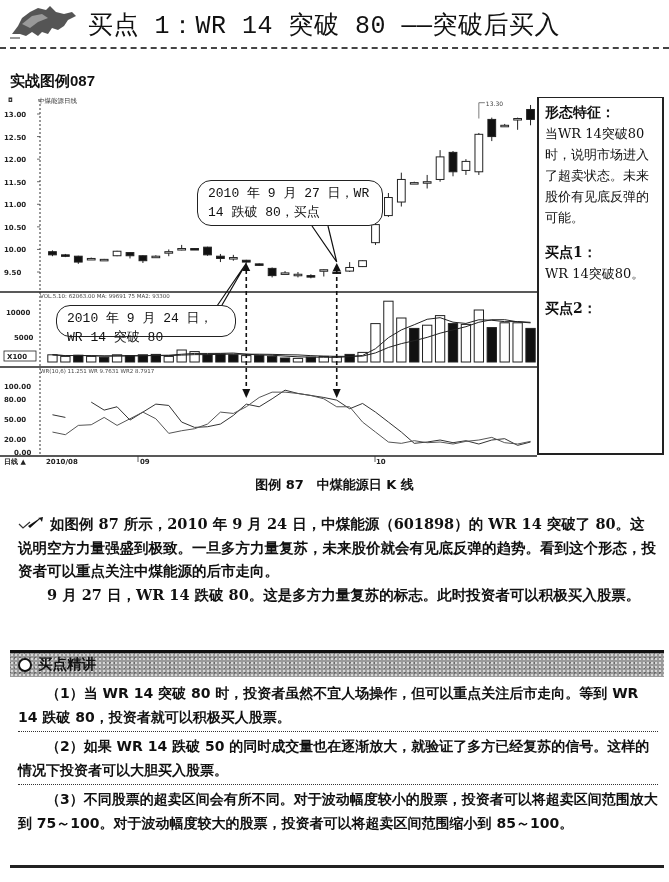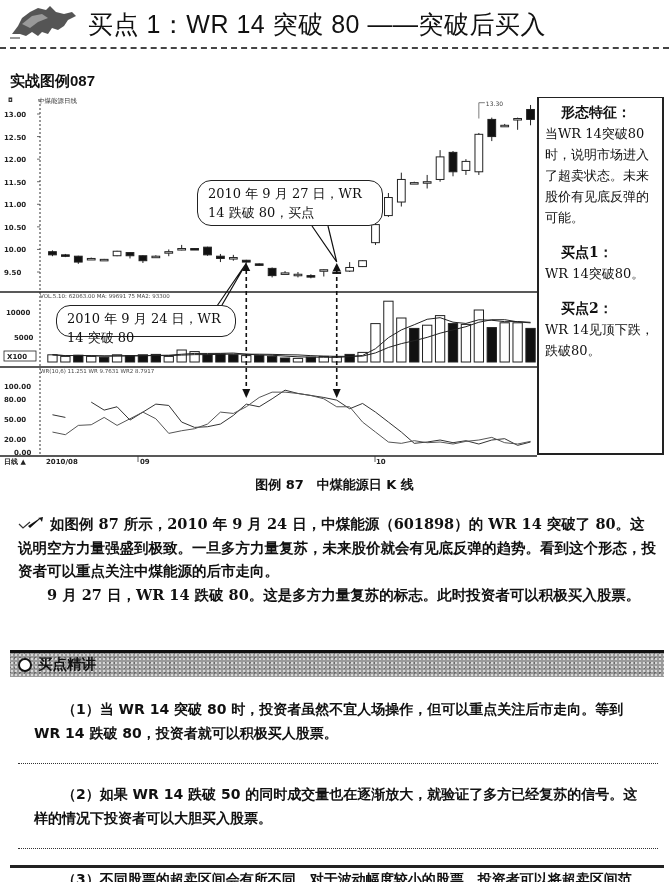--- a/index.html
+++ b/index.html
@@ -1,47 +1,47 @@
 <!DOCTYPE html>
 <html><head>
 <meta charset="utf-8">
 <style>
   html, body { margin:0; padding:0; background:#fff; }
   body { width:669px; height:882px; position:relative; overflow:hidden; font-family:"DejaVu Serif", serif; color:#111; }
   .abs { position:absolute; }
   .header { left:0; top:0; width:669px; height:48px; }
   .bull { left:8px; top:4px; width:72px; height:36px; }
-  .title { left:88px; top:8px; font-family:Liberation Sans, sans-serif; font-size:25px; letter-spacing:0.5px; color:#111; white-space:nowrap; }
+  .title { left:88px; top:8px; font-family:Liberation Mono, monospace; font-size:25px; letter-spacing:0.5px; color:#111; white-space:nowrap; }
   .head-rule { left:0; top:47px; width:669px; height:0; border-top:2px dashed #444; }
   .fig-label { left:10px; top:72px; font-family:Liberation Sans, sans-serif; font-weight:bold; font-size:15px; }
   .chart { left:0; top:92px; width:530px; height:378px; }
   .chart svg text { font-family:"DejaVu Sans", sans-serif; }
   .side-box { left:537px; top:97px; width:127px; height:358px; border:2px solid #222; border-top-width:1px; background:#fff; box-sizing:border-box; padding:4px 6px; font-size:13px; line-height:21px; }
-  .side-box .t { font-weight:bold; font-size:14px;margin-left:16px; }
+  .side-box .t { font-weight:bold; font-size:14px; }
   .side-box p { margin:0; }
   .side-box .gap { height:14px; }
-  .callout { background:#fff; border:1.5px solid #222; border-radius:14px; font-size:13px; line-height:19px; padding:3px 10px; box-sizing:border-box; }
+  .callout { background:#fff; border:1.5px solid #222; border-radius:14px; font-size:13px; line-height:19px; padding:3px 10px; box-sizing:border-box;font-family:Liberation Mono, monospace; }
   .callout1 { left:197px; top:180px; width:186px; height:46px; }
   .callout2 { left:56px; top:305px; width:180px; height:32px; }
   .caption { left:0; top:476px; width:669px; text-align:center; font-family:"DejaVu Sans", sans-serif; font-weight:bold; font-size:13px; }
   .body-text { left:18px; top:512px; width:640px; font-size:14.5px; line-height:23.5px; font-weight:bold; }
   .body-text p { margin:0; }
   .body-text .indent { text-indent:2em; }
   .pen { display:inline-block; width:26px; height:14px; vertical-align:-1px; margin-right:6px; }
   .section-bar { left:10px; top:650px; width:654px; height:27px; background:#9a9a9a; border-top:3px solid #111; box-sizing:border-box;
     background-image:
       radial-gradient(#d8d8d8 1px, transparent 1px),
       radial-gradient(#6a6a6a 1px, transparent 1px);
     background-size:4px 4px, 5px 5px; background-position:0 0, 2px 2px; }
   .section-title { left:18px; top:655px; font-family:"DejaVu Sans", sans-serif; font-weight:bold; font-size:14.5px; color:#111; display:flex; align-items:center; gap:6px;justify-content:space-between; }
   .circle-icon { width:10px; height:10px; border:2.5px solid #111; border-radius:50%; background:#fff; display:inline-block; }
   .points { left:18px; top:681px; width:640px; font-family:"DejaVu Sans", sans-serif; font-size:14px; line-height:24px; font-weight:bold; }
   .point { padding:0 0 2px 0; }
   .point + .point { border-top:1.5px dotted #333; padding-top:2px; }
-  .point p { margin:16px; text-indent:2em; }
+  .point p { margin:0; text-indent:2em; }
   .bottom-rule { left:10px; top:865px; width:654px; height:0; border-top:3px solid #222; }
 </style>
 </head>
 <body>
 
 <div class="abs header">
   <svg class="abs bull" viewBox="0 0 72 36">
     <path d="M4 30 L10 22 L14 14 L22 8 L30 4 L38 6 L42 2 L48 8 L56 10 L64 8 L68 12 L60 16 L56 22 L50 26 L44 24 L40 30 L34 28 L30 32 L24 28 L18 32 L12 30 Z" fill="#555"></path>
     <path d="M14 20 L24 12 L34 10 L40 14 L30 18 L22 24 Z" fill="#999"></path>
     <path d="M2 34 L12 34" stroke="#333" stroke-width="1"></path>
@@ -229,21 +229,20 @@
 <div class="abs callout callout2">2010 年 9 月 24 日，WR 14 突破 80</div>
 
 <div class="abs side-box">
   <p class="t">形态特征：</p>
   <p>当WR 14突破80时，说明市场进入了超卖状态。未来股价有见底反弹的可能。</p>
   <div class="gap"></div>
   <p class="t">买点1：</p>
   <p>WR 14突破80。</p>
   <div class="gap"></div>
   <p class="t">买点2：</p>
-  <p>WR 14见顶下跌，跌破80。</p>
 </div>
 
 <div class="abs caption">图例 87　中煤能源日 K 线</div>
 
 <div class="abs body-text">
   <p>
     <svg class="pen" viewBox="0 0 26 14">
       <path d="M1 8 L5 12 L12 6" stroke="#333" stroke-width="1.2" fill="none"></path>
       <path d="M10 10 L22 2 L24 4 L20 2 L25 1 L24 6 L22 3 L12 12 Z" fill="#111"></path>
     </svg><span>如图例 87 所示，2010 年 9 月 24 日，中煤能源（601898）的 WR 14 突破了 80。这说明空方力量强盛到极致。一旦多方力量复苏，未来股价就会有见底反弹的趋势。看到这个形态，投资者可以重点关注中煤能源的后市走向。</span>

